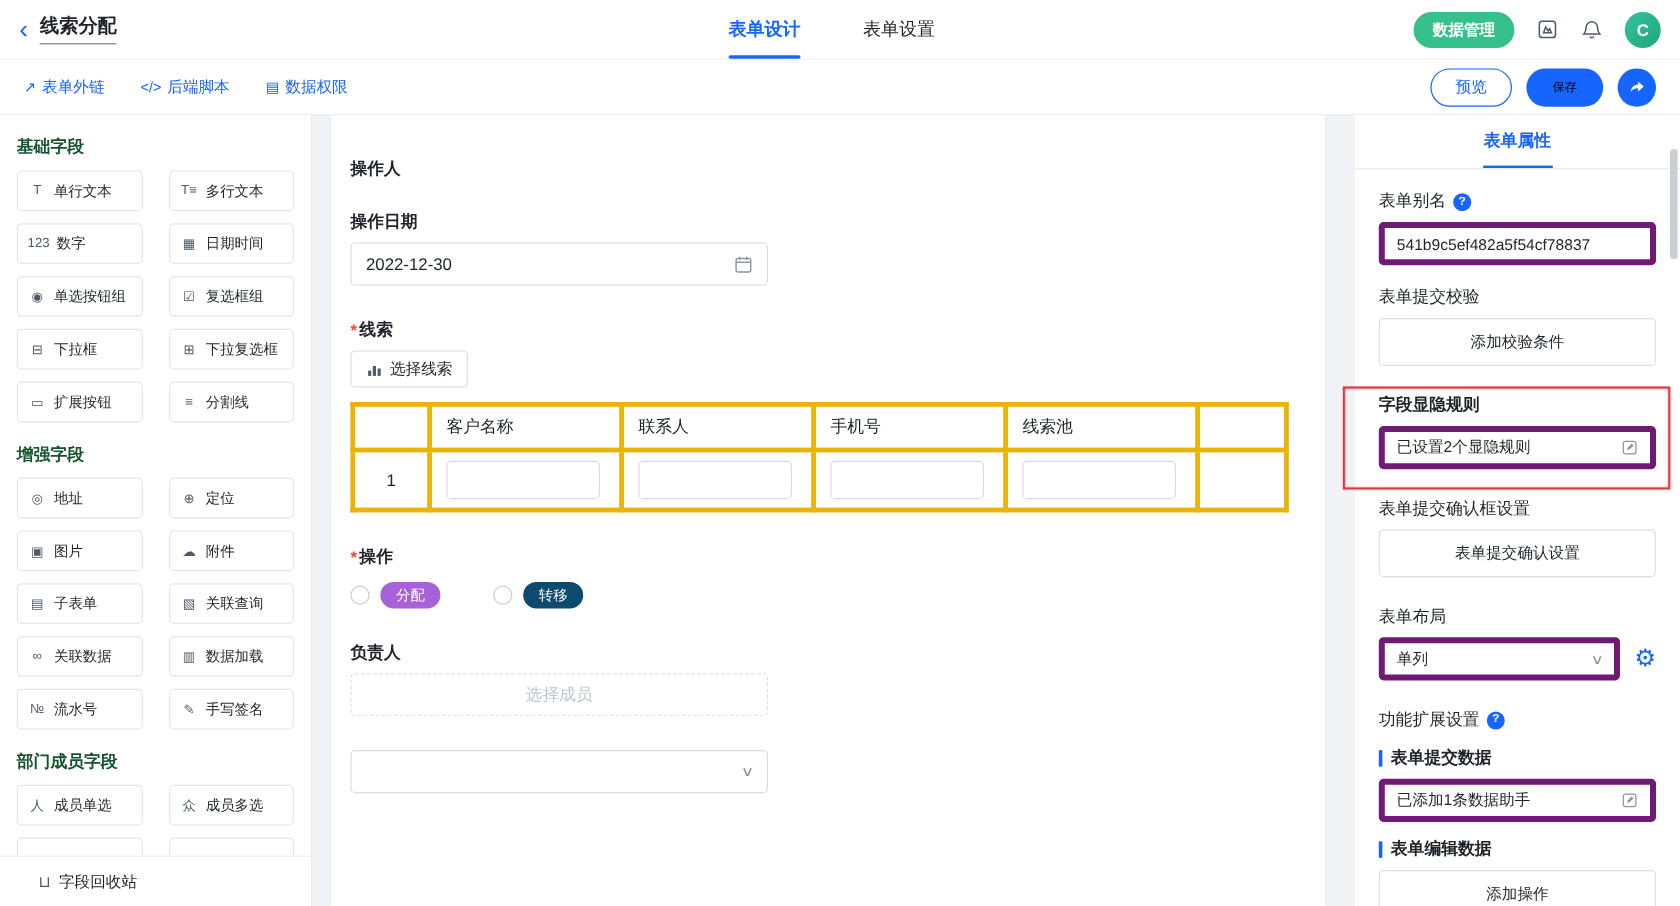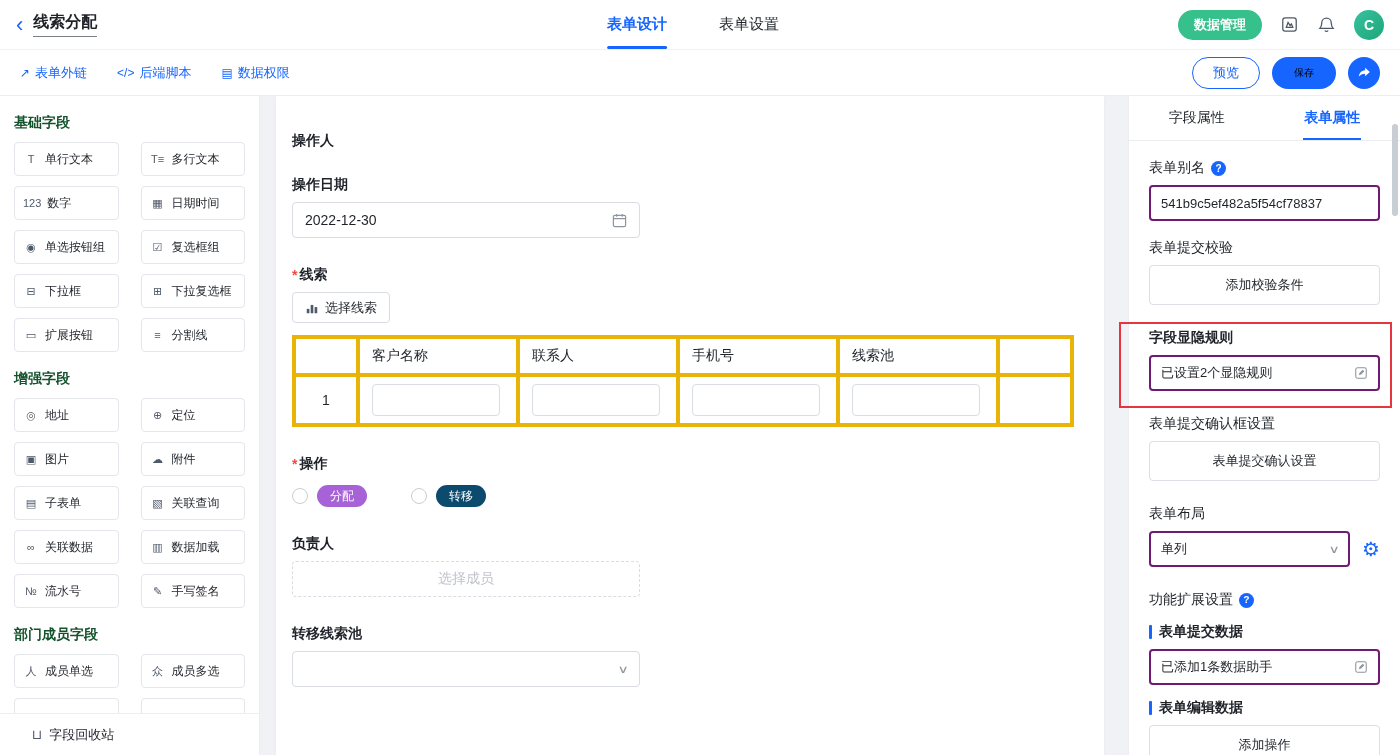--- a/index.html
+++ b/index.html
@@ -72,21 +72,21 @@
   
   .panel{width:272px;background:#fff;border-left:1px solid #ebedf0;padding:0 20px 12px;overflow:hidden;position:relative;flex:none;}
   .panel-tabs{height:45px;display:flex;border-bottom:1px solid #ebedf0;margin:0 -20px;}
   .p-tab{flex:1;display:flex;align-items:center;justify-content:center;font-size:14px;color:#1f2329;position:relative;cursor:pointer;}
   .p-tab.active{color:#1765ff;font-weight:700;}
   .p-tab.active::after{content:"";position:absolute;bottom:0;left:50%;transform:translateX(-50%);width:58px;height:2px;background:#1765ff;}
   .p-label{font-size:14px;font-weight:500;margin:18px 0 8px;display:flex;align-items:center;gap:6px;color:#1f2329;}
   .p-label.bold{font-weight:700;}
   .p-label.mt24{margin-top:24px;font-family:Liberation Mono, monospace;}
   .help{width:15px;height:15px;border-radius:50%;background:#1765ff;color:#fff;font-size:10px;display:inline-flex;align-items:center;justify-content:center;flex:none;font-weight:700;}
-  .p-input{height:36px;border:2px solid #701a75;border-radius:4px;display:flex;align-items:center;padding:0 10px;font-size:13px;color:#1f2329;justify-content:space-between;background:#fff;cursor:pointer;}
+  .p-input{height:36px;border:5px solid #701a75;border-radius:4px;display:flex;align-items:center;padding:0 10px;font-size:13px;color:#1f2329;justify-content:space-between;background:#fff;cursor:pointer;}
   .p-btn{height:40px;border:1px solid #dcdfe6;border-radius:4px;display:flex;align-items:center;justify-content:center;font-size:13px;color:#1f2329;background:#fff;cursor:pointer;width:100%;}
   .layout-row{display:flex;align-items:center;gap:12px;}
   .layout-row .p-input{flex:1;}
   .gear{color:#1765ff;font-size:20px;line-height:1;cursor:pointer;}
   .sub-label{font-size:14px;font-weight:700;margin:14px 0 8px;display:flex;align-items:center;color:#1f2329;}
   .sub-label::before{content:"";width:3px;height:14px;background:#1765ff;margin-right:7px;border-radius:1px;}
 
   
   .red-annotation{position:fixed;left:1119px;top:322px;width:273px;height:86px;border:2px solid #e5353e;pointer-events:none;z-index:50;}
   .v-scrollbar{position:fixed;right:2px;top:98px;width:6px;height:655px;z-index:40;}
@@ -335,33 +335,31 @@
         </div>
 
         <div class="fblock gap-lg">
           <div class="f-label">负责人</div>
           <div class="cinput dashed center">
             <span>选择成员</span>
           </div>
         </div>
 
         <div class="fblock gap-lg">
-          <div class="f-label">转移线索池</div>
           <div class="cinput">
             <span></span>
             <span class="chevron">∨</span>
           </div>
         </div>
 
       </div>
     </div>
 
     <div class="panel">
       <div class="panel-tabs">
-        <div class="p-tab">字段属性</div>
         <div class="p-tab active">表单属性</div>
       </div>
 
       <div class="p-label">
         <span>表单别名</span>
         <span class="help">?</span>
       </div>
       <div class="p-input">
         <span>541b9c5ef482a5f54cf78837</span>
       </div>

